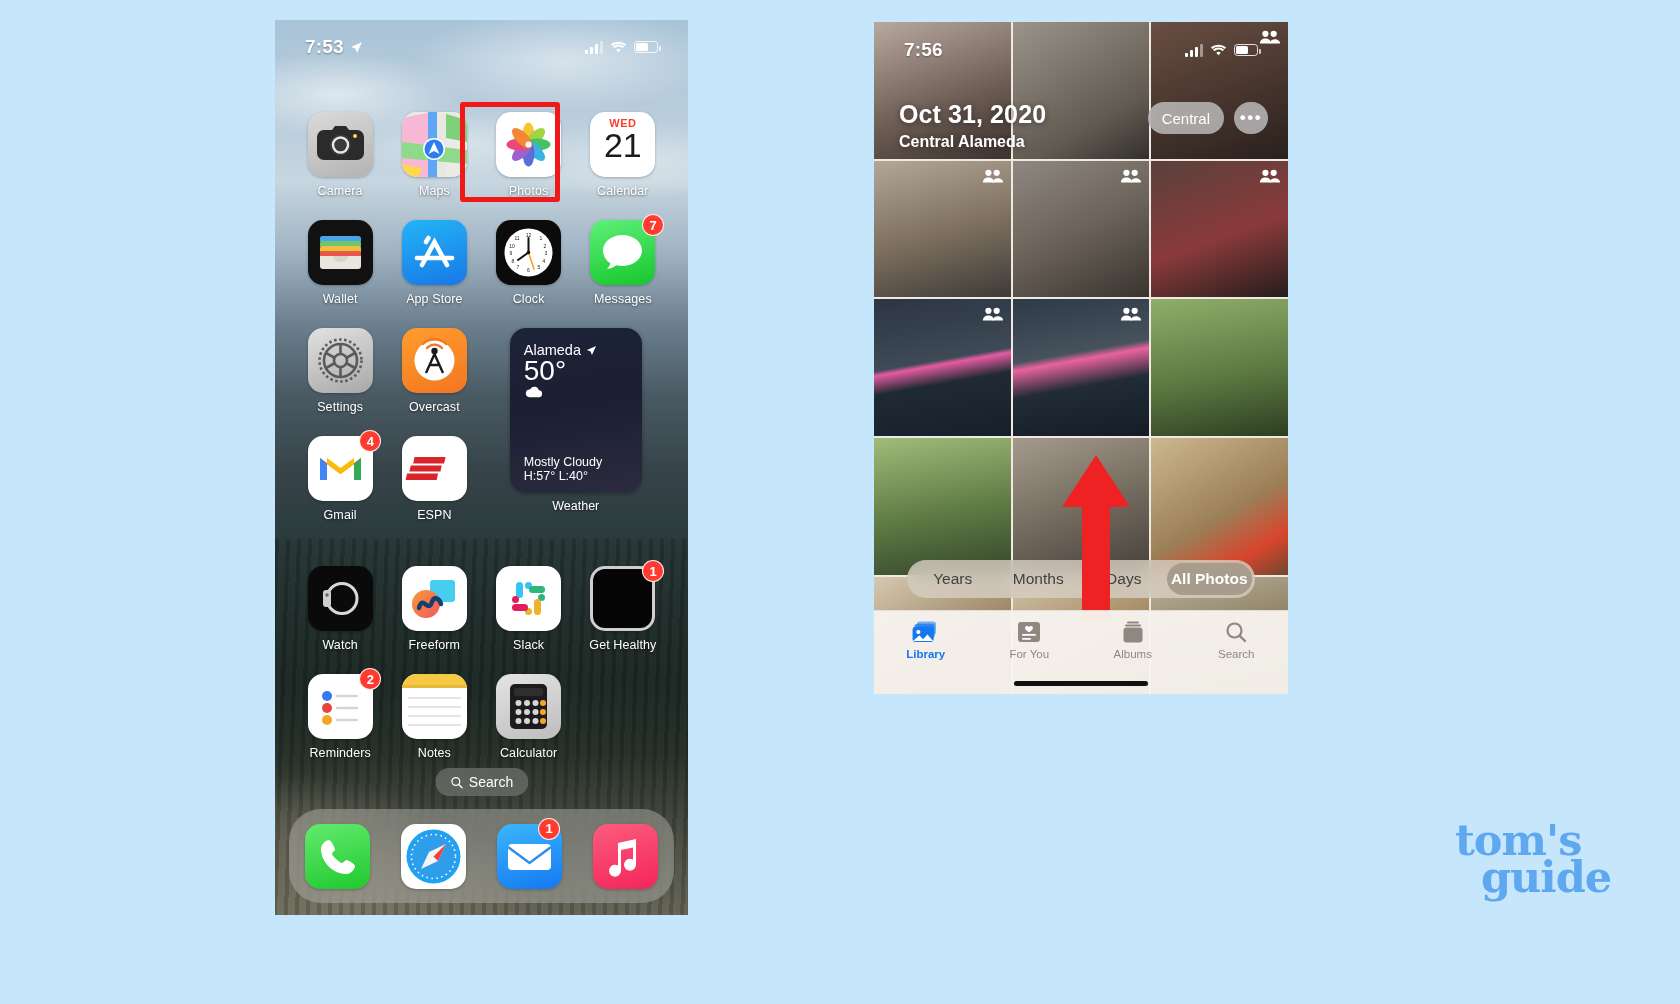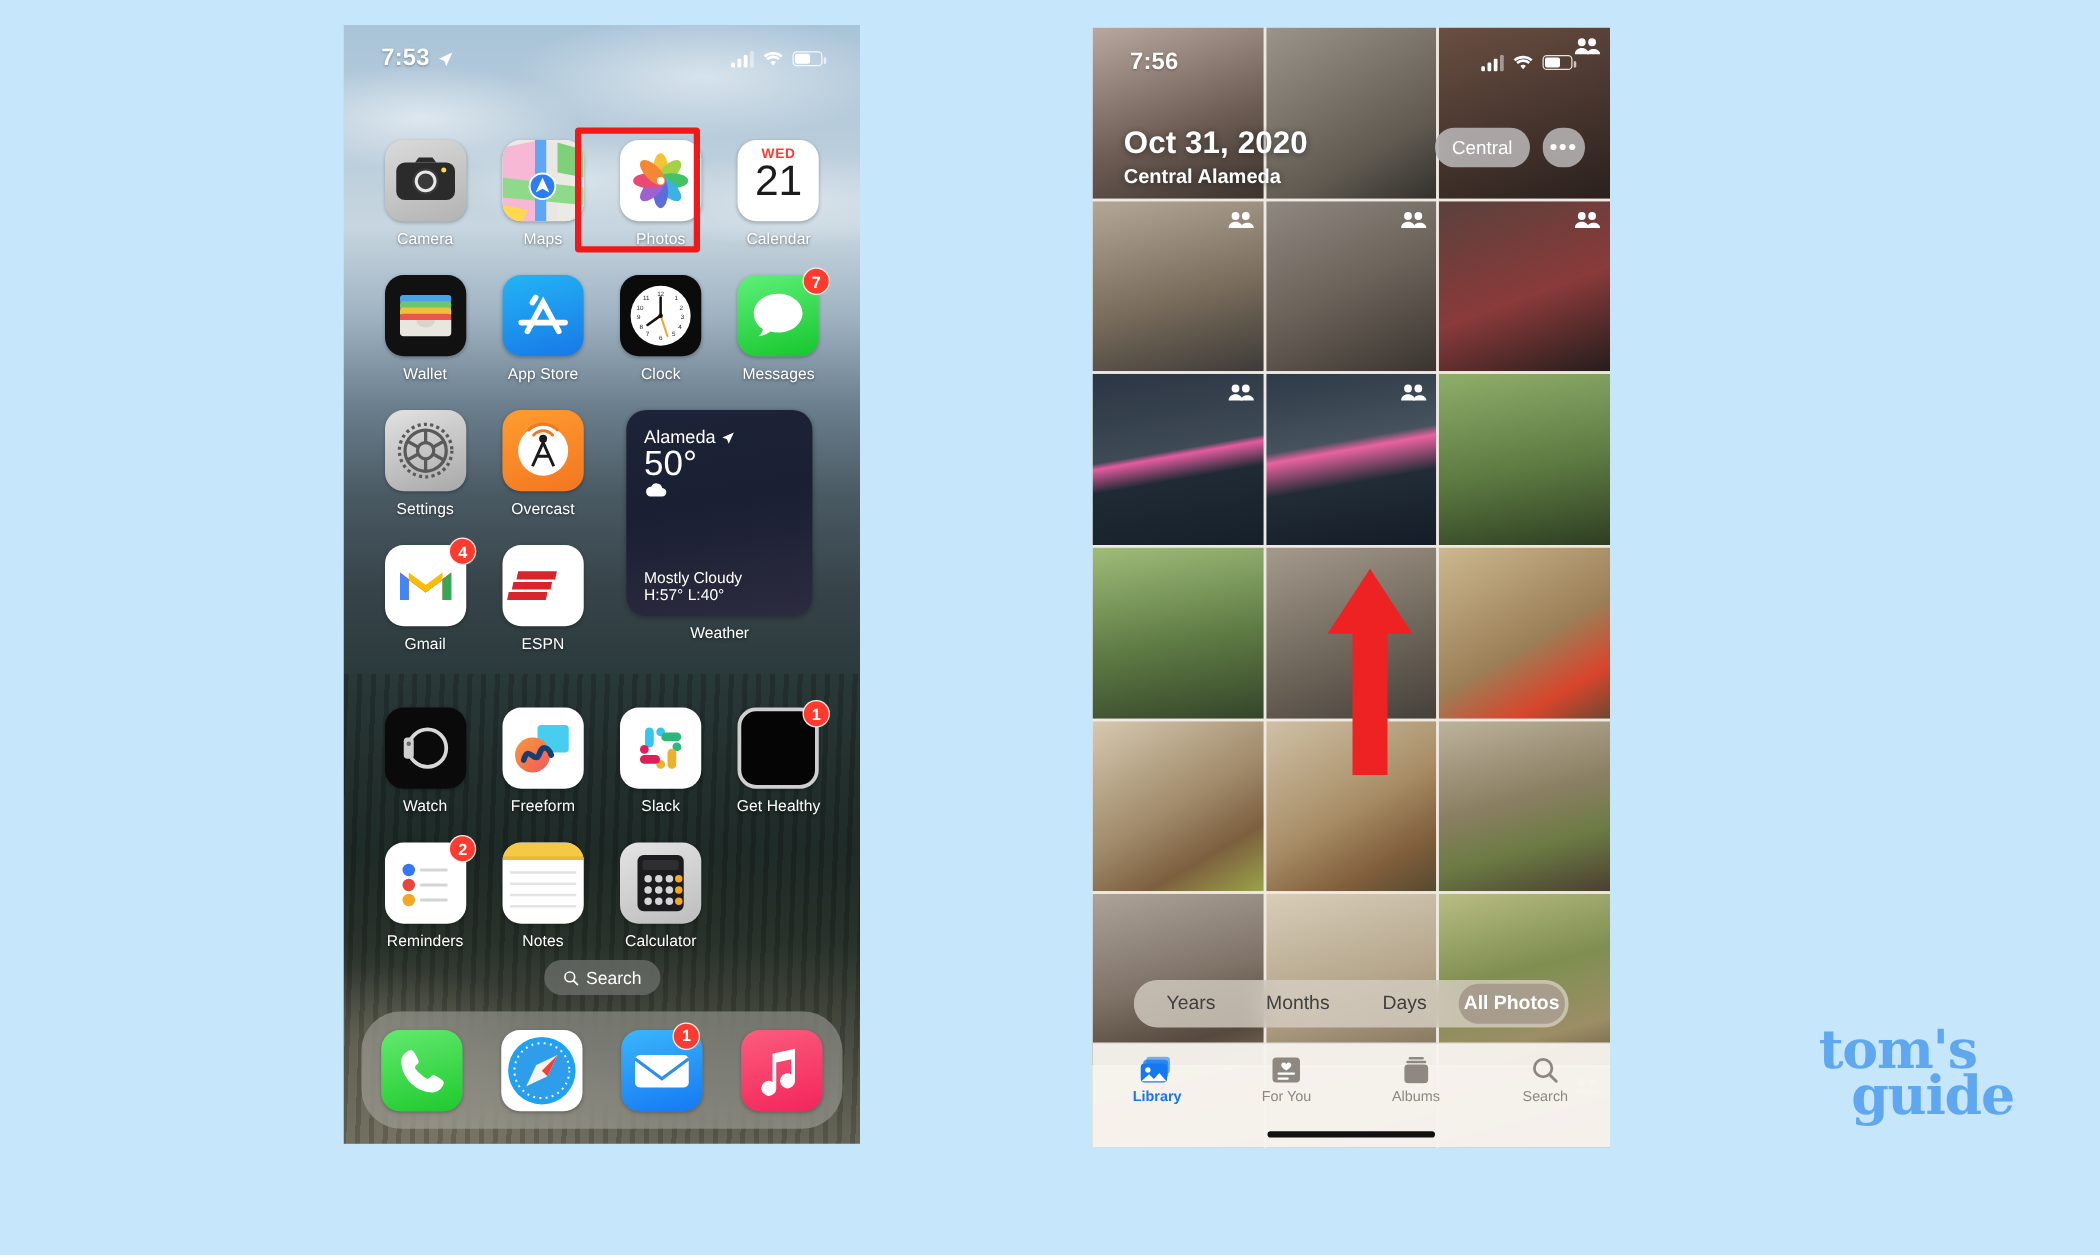--- a/index.html
+++ b/index.html
@@ -88,21 +88,21 @@
     border:1.5px solid rgba(255,255,255,.9); padding:0 5px; z-index:3;
   }
   .hl-ring {
     position:absolute; left:-22px; top:-10px; width:100px; height:100px;
     border:5px solid #f01818; border-radius:3px; z-index:5; pointer-events:none;
   }
 
   
   .wx-widget {
     grid-column: 3 / span 2; grid-row: 3 / span 2;
-    width: 149px; height: 165px; border-radius:16px;
+    width: 132px; height: 165px; border-radius:16px;
     background: linear-gradient(170deg,#1d2338 0%, #1a1f33 45%, #2c2b3f 100%);
     justify-self:center; align-self:start;
     padding:14px 14px 10px 14px; position:relative;
     box-shadow:0 1px 4px rgba(0,0,0,.3);
     display:flex; flex-direction:column;
   }
   .wx-city { color:#fff; font-size:14.5px; display:flex; align-items:center; gap:5px;}
   .wx-temp { color:#fff; font-size:28px; font-weight:400; line-height:1.05; margin-top:-2px;}
   .wx-cond { color:#fff; font-size:12.5px; margin-top:auto;}
   .wx-hl   { color:#fff; font-size:12.5px; }
@@ -121,21 +121,21 @@
     background:rgba(190,190,185,.42); border-radius:32px;
     display:flex; align-items:center; justify-content:space-around;
     backdrop-filter:blur(14px); z-index:5;
   }
   .dock .app-ico{width:65px;height:65px;}
   .dock .app{position:relative;}
 
   
   .phone-right {
     position:absolute; left:874px; top:22px;
-    width:414px; height:896px; overflow:hidden; background:#efe9e2;
+    width:414px; height:672px; overflow:hidden; background:#efe9e2;
   }
   .photo-grid {
     position:absolute; left:0; top:0; width:100%;
     display:grid; grid-template-columns:repeat(3,1fr); gap:2px;
   }
   .cell { position:relative; width:100%; padding-top:100%; overflow:hidden; }
   .cell > .fill { position:absolute; inset:0; }
   .ppl-ico { position:absolute; right:7px; top:7px; width:22px; height:16px; z-index:3; }
 
   .p-status {

